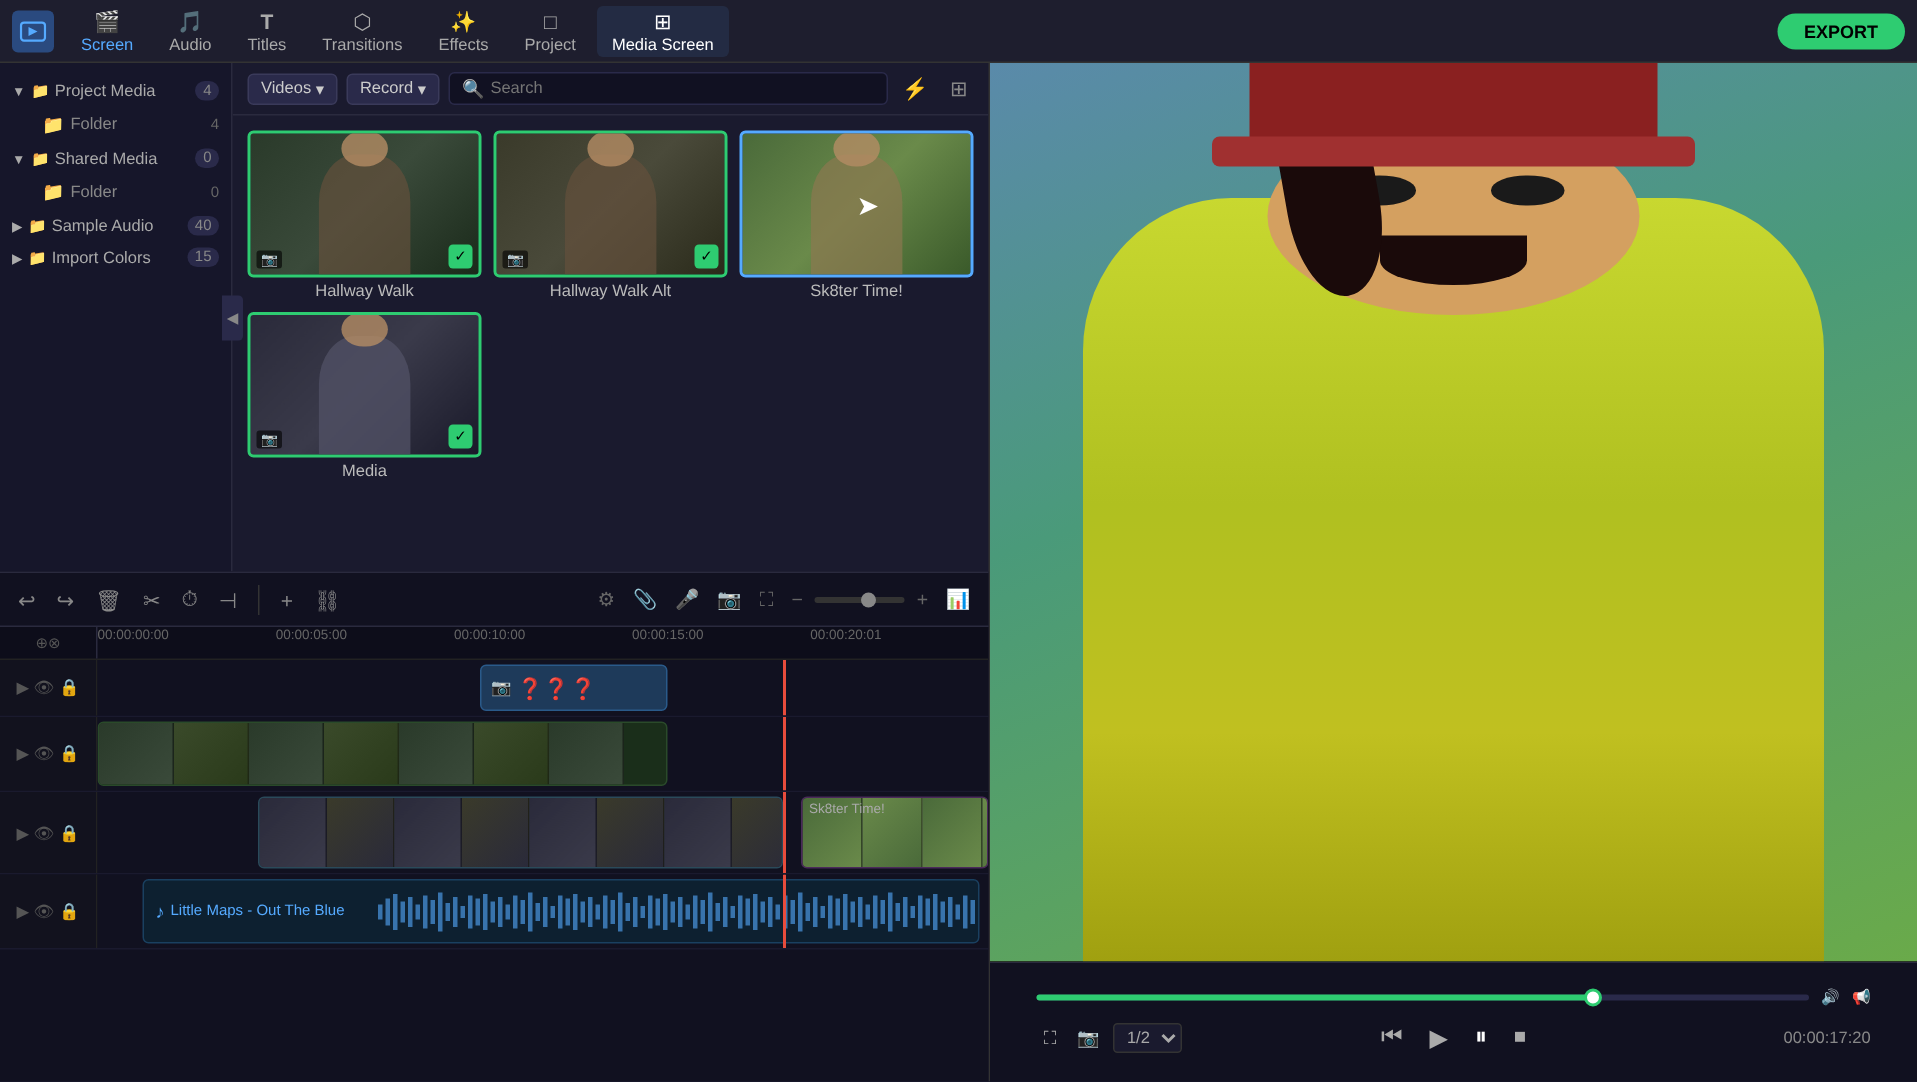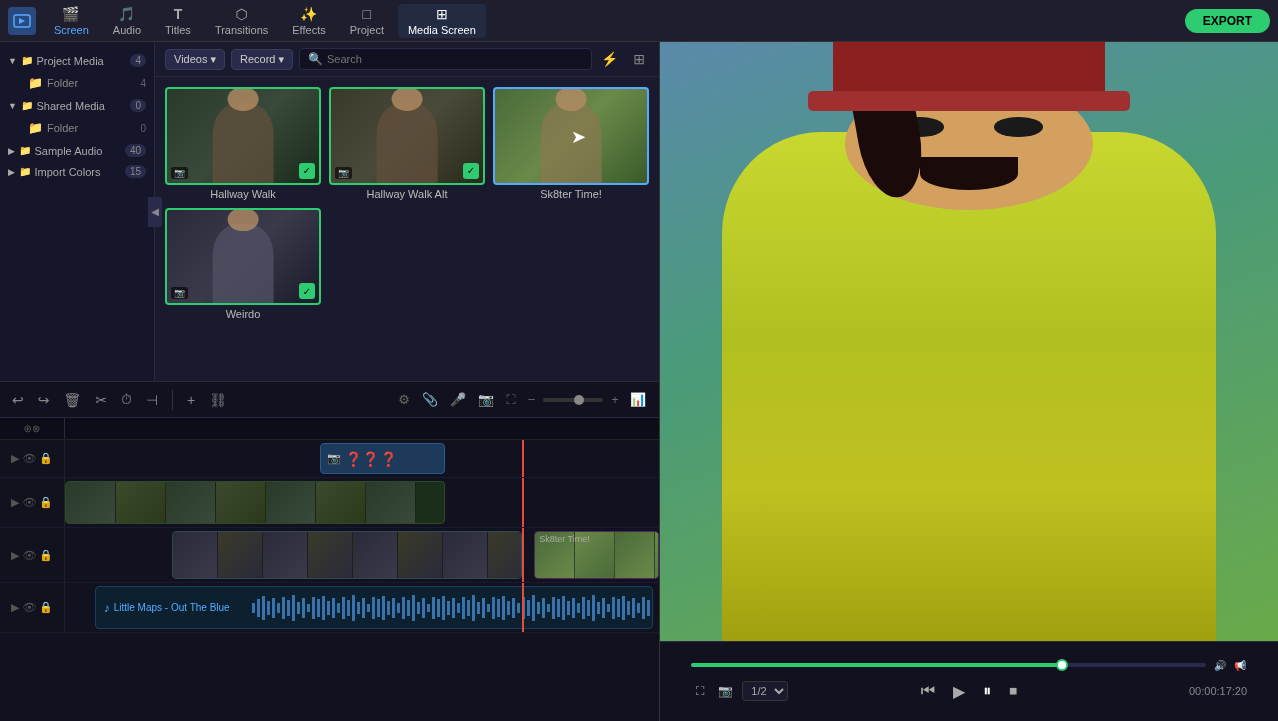--- a/index.html
+++ b/index.html
@@ -719,21 +719,21 @@
             </div>
             <div class="media-label">Sk8ter Time!</div>
           </div>
 
           <div class="media-item">
             <div class="media-thumb thumb-weirdo selected">
               <div class="person-shape" style="background:rgba(80,80,100,0.8)"></div>
               <div class="media-badge">📷</div>
               <div class="media-check">✓</div>
             </div>
-            <div class="media-label">Weirdo</div>
+            <div class="media-label">Media</div>
           </div>
         </div>
       </div>
     </div>
 
     <div class="timeline-section" style="flex:1;">
 
       <div class="timeline-toolbar">
         <button class="tl-btn" title="Undo">↩</button>
         <button class="tl-btn" title="Redo">↪</button>
@@ -759,20 +759,29 @@
           <button class="br-btn">📊</button>
         </div>
       </div>
 
       <div style="flex:1;display:flex;flex-direction:column;overflow:hidden;">
 
         <div class="ruler-row">
           <div class="ruler-left">
             <span style="font-size:10px;color:#555;">⊕</span>
             <span style="font-size:10px;color:#555;">⊗</span>
+          </div>
+          <div class="ruler-right" style="position:relative;">
+            <span class="time-marker" style="left:0;">00:00:00:00</span>
+            <span class="time-marker" style="left:20%;">00:00:05:00</span>
+            <span class="time-marker" style="left:40%;">00:00:10:00</span>
+            <span class="time-marker" style="left:60%;">00:00:15:00</span>
+            <span class="time-marker" style="left:80%;">00:00:20:01</span>
+
+            <div class="tl-playhead" style="left:77%;"></div>
           </div>
         </div>
 
         <div class="all-tracks">
 
           <div class="full-track-row short">
             <div class="track-left-ctrl">
               <span class="tc-icon">▶</span>
               <span class="tc-icon">👁</span>
               <span class="tc-icon">🔒</span>

